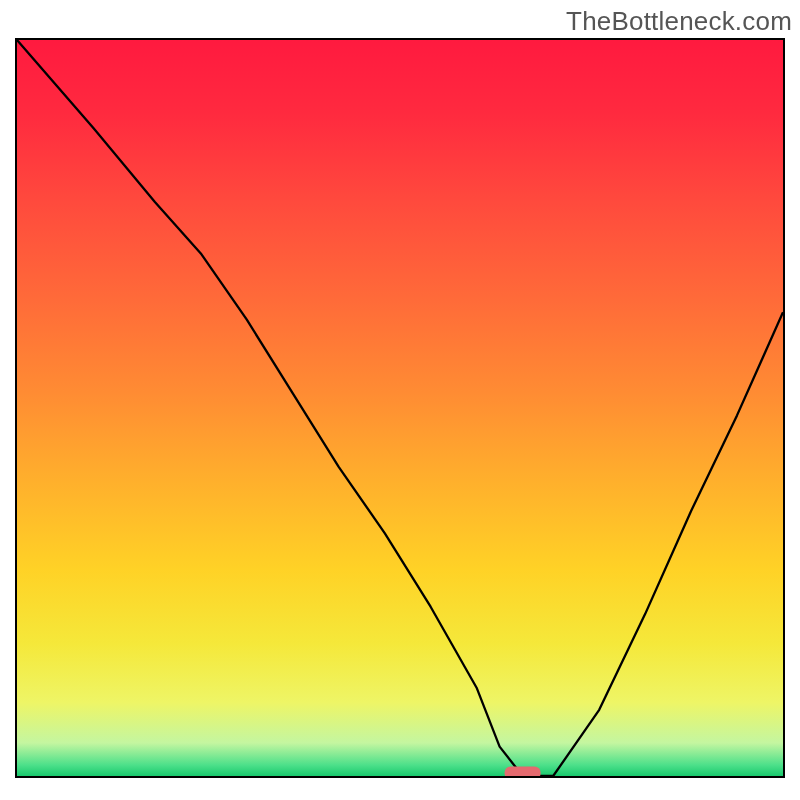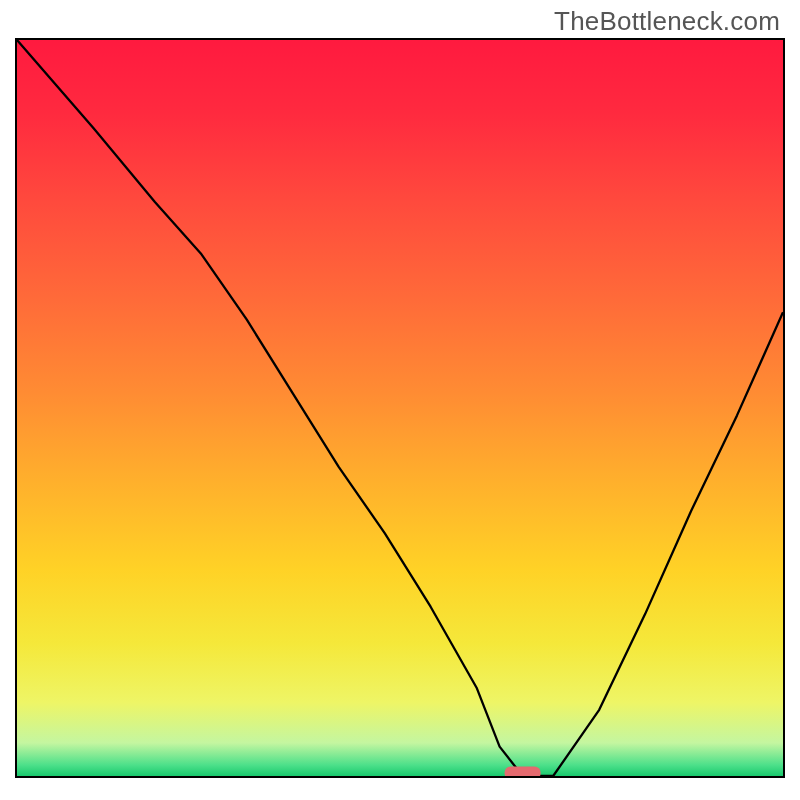--- a/index.html
+++ b/index.html
@@ -12,21 +12,21 @@
     font-family: Arial, Helvetica, sans-serif;
   }
   .chart-wrap {
     position: relative;
     width: 800px;
     height: 800px;
   }
   .watermark {
     position: absolute;
     top: 6px;
-    right: 20px;
+    right: 8px;
     color: #555;
     font-size: 26px;
     font-weight: 500;
     letter-spacing: 0.2px;
   }
   .plot {
     position: absolute;
     left: 15px;
     top: 38px;
     width: 770px;

